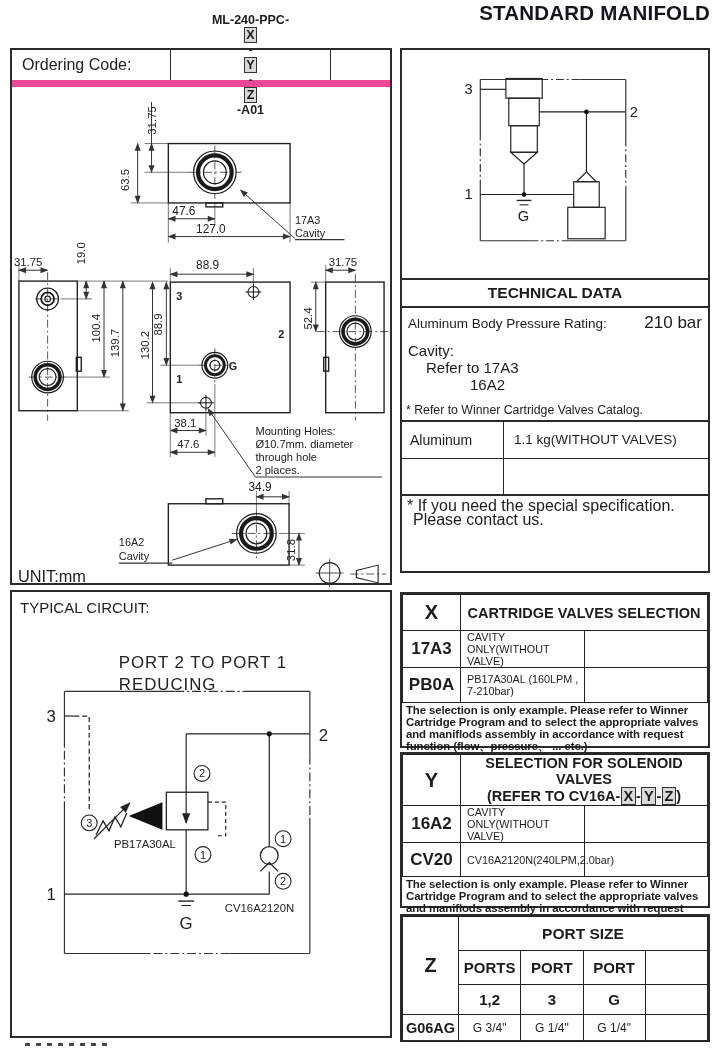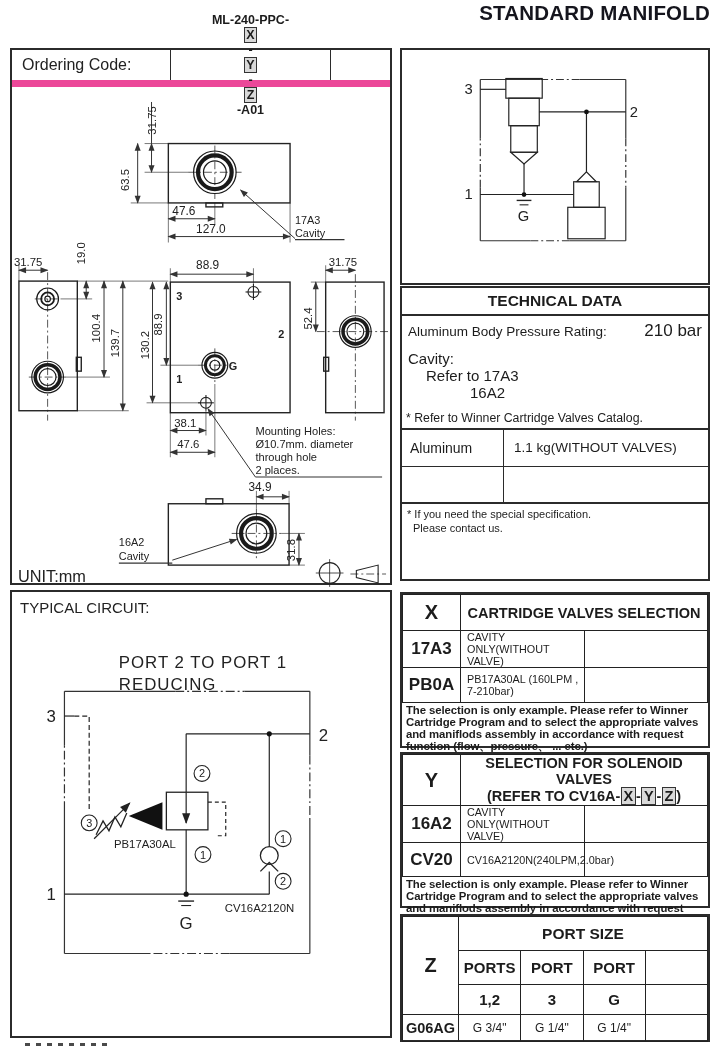--- a/index.html
+++ b/index.html
@@ -27,21 +27,21 @@
   .td-val{font-size:17px;}
   .td-cav{height:62px;padding:4px 6px 0;font-size:15px;box-sizing:border-box;}
   .td-note{height:20px;font-size:12.3px;padding:0 4px;border-bottom:2px solid #2b2b2b;
            display:flex;align-items:center;}
   .wtbl{display:flex;flex-direction:column;border-bottom:2px solid #2b2b2b;height:72px;}
   .wrow{display:flex;flex:1;}
   .wrow.first{border-bottom:1.5px solid #2b2b2b;}
   .wc1{width:93px;border-right:1.5px solid #2b2b2b;display:flex;align-items:center;
        padding-left:8px;font-size:14px;}
   .wc2{flex:1;display:flex;align-items:center;padding-left:10px;font-size:13.5px;}
-  .spnote{padding:3px 5px;font-size:11px;line-height:14px;}
+  .spnote{padding:3px 5px;font-size:16px;line-height:14px;}
   
   table.sel{border-collapse:collapse;width:100%;table-layout:fixed;}
   table.sel td{border:1.5px solid #222;text-align:center;vertical-align:middle;padding:0;}
   td.key{font-size:20px;font-weight:bold;}
   td.hd{font-weight:bold;font-size:14.5px;line-height:16px;}
   td.code{font-weight:bold;font-size:17px;}
   td.desc{font-size:10.8px;text-align:left !important;padding-left:6px !important;}
   .selnote{padding:2px 4px;font-weight:bold;font-size:11.4px;line-height:11.9px;letter-spacing:-.1px;}
   .selnote div{white-space:nowrap;overflow:hidden;}
   
@@ -322,21 +322,21 @@
       </g>
       <g font-size="15">
         <text x="463" y="45">3</text>
         <text x="631" y="68">2</text>
         <text x="463" y="152">1</text>
         <text x="523" y="174" text-anchor="middle">G</text>
       </g>
     </svg>
   </div>
 
-  <div class="box" style="left:400px;top:286px;width:310px;height:295px;">
+  <div class="box" style="left:400px;top:278px;width:310px;height:295px;">
     <div class="td-h">TECHNICAL DATA</div>
     <div class="td-r1">
       <span class="td-lab">Aluminum Body Pressure Rating:</span>
       <span class="td-val">210 bar</span>
     </div>
     <div class="td-cav">
       <div>Cavity:</div>
       <div style="margin-left:18px">Refer to 17A3</div>
       <div style="margin-left:62px">16A2</div>
     </div>

